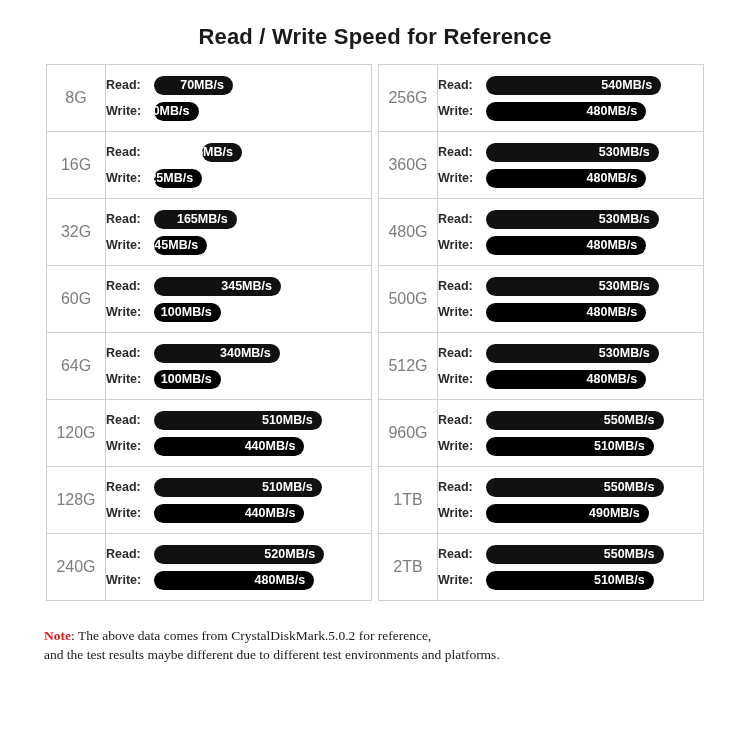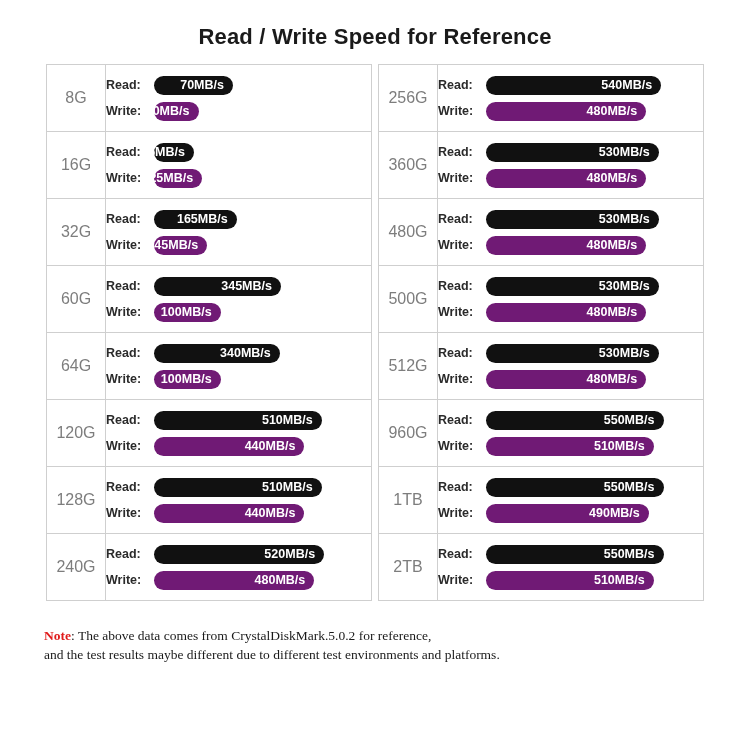--- a/index.html
+++ b/index.html
@@ -80,21 +80,21 @@
     align-items: center;
     justify-content: flex-end;
     box-sizing: border-box;
     padding-right: 9px;
     min-width: 40px;
   }
   .bar.read {
     background: #111111;
   }
   .bar.write {
-    background: #701a75;
+    background: #000000;
   }
   .bar span {
     color: #ffffff;
     font-size: 12.5px;
     white-space: nowrap;
     font-family: "Liberation Sans", sans-serif;
   }
   .note {
     position: absolute;
     left: 44px;
@@ -139,21 +139,21 @@
                   <span>10MB/s</span>
                 </div>
               </div>
             </td>
           </tr>
           <tr>
             <td class="cap-cell">16G</td>
             <td class="bars-cell">
               <div class="barrow">
                 <div class="barlabel">Read:</div>
-                <div class="bar read" style="width: 38px;">
+                <div class="bar read" style="width: 38px; margin-left: 48px;">
                   <span>75MB/s</span>
                 </div>
               </div>
               <div class="barrow">
                 <div class="barlabel">Write:</div>
                 <div class="bar write" style="width: 48.2px;">
                   <span>25MB/s</span>
                 </div>
               </div>
             </td>

